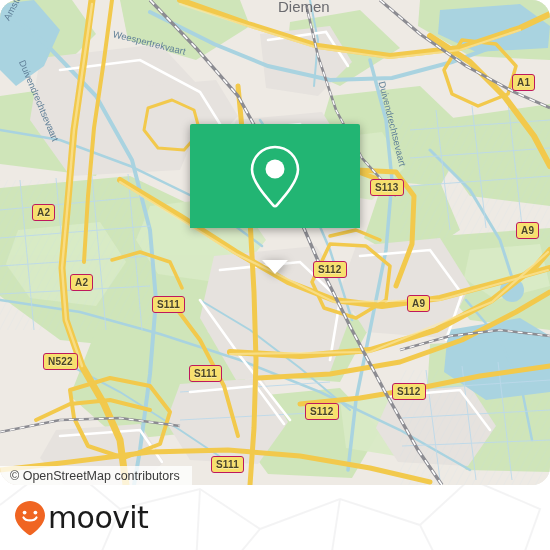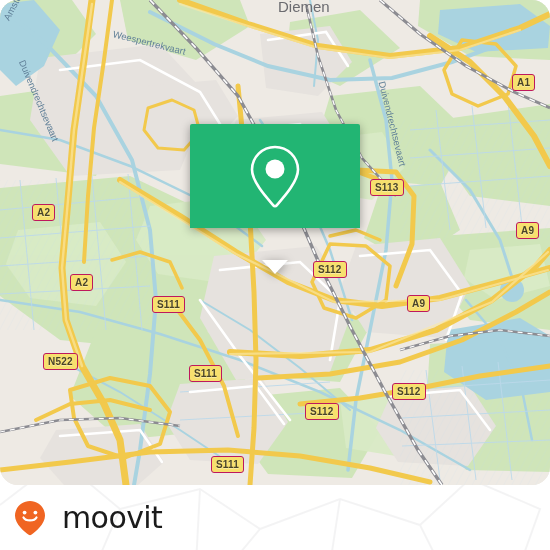--- a/index.html
+++ b/index.html
@@ -98,21 +98,21 @@
   }
   .footer-inner{
     position:relative;
     display:flex;align-items:center;justify-content:space-between;
     height:65px;padding:0 14px 0 14px;box-sizing:border-box;
   }
   .addr{
     color:#2f2f2f;font-size:15.5px;line-height:21px;
     max-width:375px;
   }
-  .brand{display:flex;align-items:center;gap:16px;}
+  .brand{display:flex;align-items:center;gap:2px;}
   .brand-word{
     color:#1b1b1b;font-size:30px;line-height:30px;
     font-weight:normal;letter-spacing:-0.6px;
     font-family:"DejaVu Sans", sans-serif;
   }
 </style>
 </head>
 <body>
 
 <div id="app">
@@ -312,20 +312,23 @@
     <div class="popup">
       <div class="popup-head">
         <svg width="56" height="66" viewBox="0 0 56 66">
           <path d="M28 4 C15.3 4 5 14.1 5 26.6 C5 38.6 19 54 26.3 62.3 a2.2 2.2 0 0 0 3.4 0 C37 54 51 38.6 51 26.6 C51 14.1 40.7 4 28 4 Z" fill="none" stroke="#ffffff" stroke-width="2.6"></path>
           <circle cx="28" cy="26" r="9.5" fill="#ffffff"></circle>
         </svg>
       </div>
       <div class="popup-tail"></div>
     </div>
 
+    <div class="attrib">
+      <span>© OpenStreetMap contributors</span>
+    </div>
   </div>
 
   <div class="footer">
     <svg class="footer-wm" viewBox="0 0 550 96" preserveAspectRatio="none">
       <g stroke="#e9e9ea" stroke-width="2" fill="none">
         <path d="M60,-10 L120,40 L96,96"></path>
         <path d="M120,40 L200,20 L260,60 L230,96"></path>
         <path d="M260,60 L340,30 L420,56 L470,10"></path>
         <path d="M340,30 L330,96"></path>
         <path d="M420,56 L440,96"></path>

